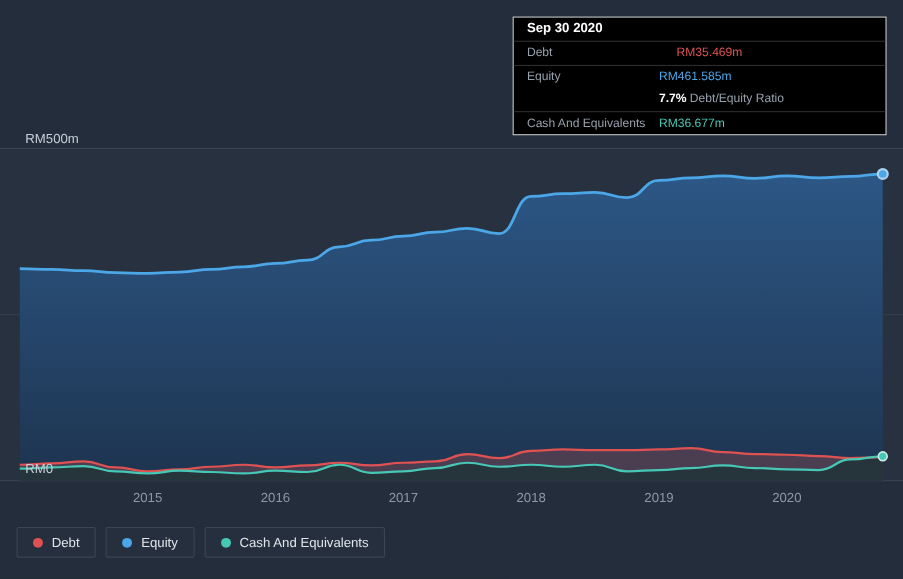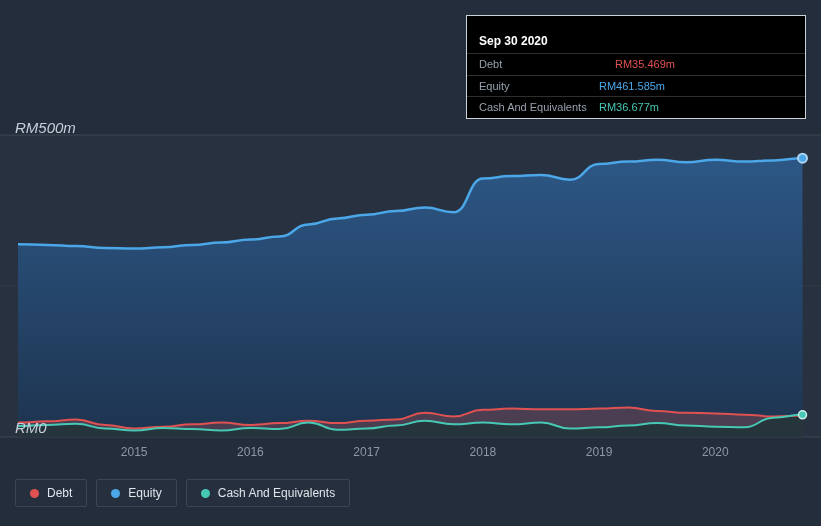--- a/index.html
+++ b/index.html
@@ -3,29 +3,29 @@
 <meta charset="utf-8">
 <style>
   html,body{margin:0;padding:0;background:#232d3b;}
   .stage{
     position:relative;width:821px;height:526px;background:#232d3b;overflow:hidden;
     font-family:"Liberation Sans","DejaVu Sans",sans-serif;
   }
   #chart-svg{position:absolute;left:0;top:0;}
   #chart-svg text{font-family:"Liberation Sans","DejaVu Sans",sans-serif;}
 
-  .ylabel{position:absolute;left:15px;font-size:15px;color:#c6cfd8;font-style:italic;}
+  .ylabel{position:absolute;left:23px;font-size:12px;color:#c6cfd8;}
   .ylabel.top{top:119px;}
   .ylabel.bottom{top:419px;}
 
   .tooltip{
     position:absolute;left:466px;top:15px;width:340px;box-sizing:border-box;
     background:#000;border:1px solid #ccd2d8;color:#fff;z-index:5;
   }
-  .tt-header{padding:18px 12px 5px;font-size:12px;font-weight:700;color:#fff;}
+  .tt-header{padding:2px 12px 5px;font-size:12px;font-weight:700;color:#fff;}
   .tt-row{display:flex;padding:2px 12px;font-size:11px;line-height:1.5;}
   .tt-row.bordered{border-top:1px solid #2e2e2e;}
   .tt-label{width:120px;flex:none;color:#97a1ad;}
   .tt-value{color:#e6e9ec;}
   .tt-value.val-debt{color:#e05252;margin-left:16px;}
   .tt-value.val-equity{color:#4ba7e8;}
   .tt-value.val-cash{color:#47c8b5;}
   .tt-ratio-pct{font-weight:700;color:#fff;}
   .tt-ratio-txt{color:#97a1ad;}
 
@@ -76,20 +76,24 @@
   <div class="tooltip">
     <div class="tt-header">Sep 30 2020</div>
     <div class="tt-row bordered">
       <span class="tt-label">Debt</span>
       <span class="tt-value val-debt">RM35.469m</span>
     </div>
     <div class="tt-row bordered">
       <span class="tt-label">Equity</span>
       <span class="tt-value val-equity">RM461.585m</span>
     </div>
+    <div class="tt-row">
+      <span class="tt-label"></span>
+      <span class="tt-value"><span class="tt-ratio-pct">7.7%</span> <span class="tt-ratio-txt">Debt/Equity Ratio</span></span>
+    </div>
     <div class="tt-row bordered">
       <span class="tt-label">Cash And Equivalents</span>
       <span class="tt-value val-cash">RM36.677m</span>
     </div>
   </div>
 
   <div class="legend">
     <div class="legend-item">
       <span class="dot" style="background: rgb(224, 82, 82);"></span>
       <span>Debt</span>

